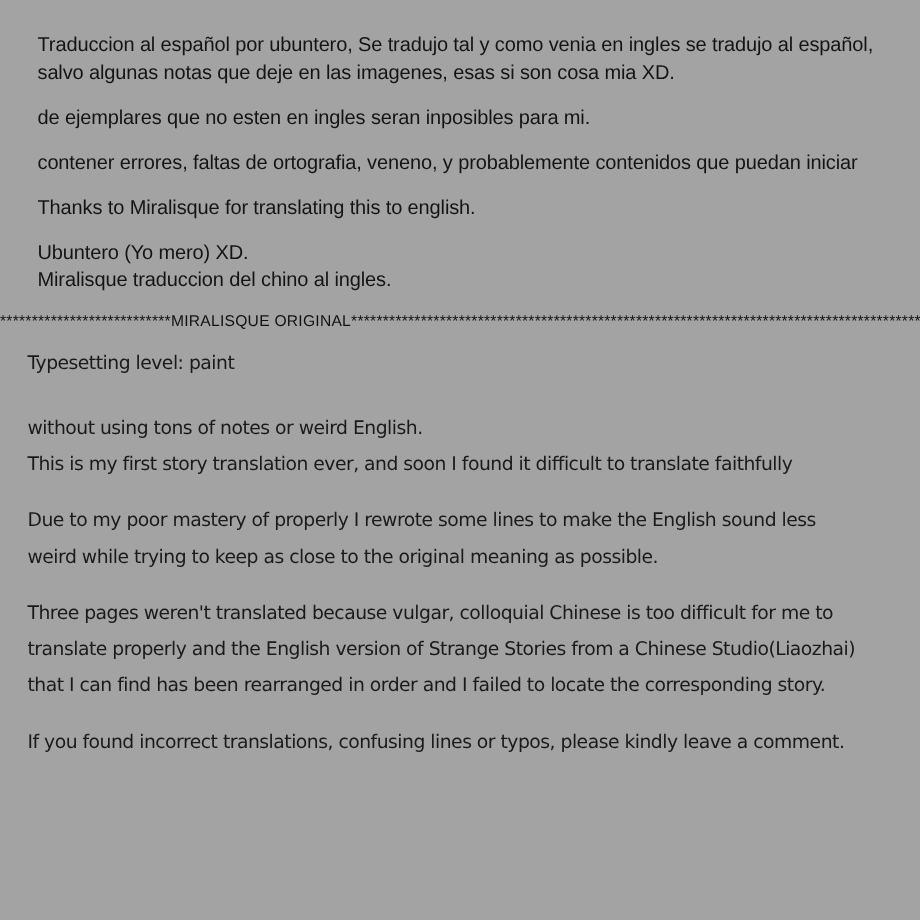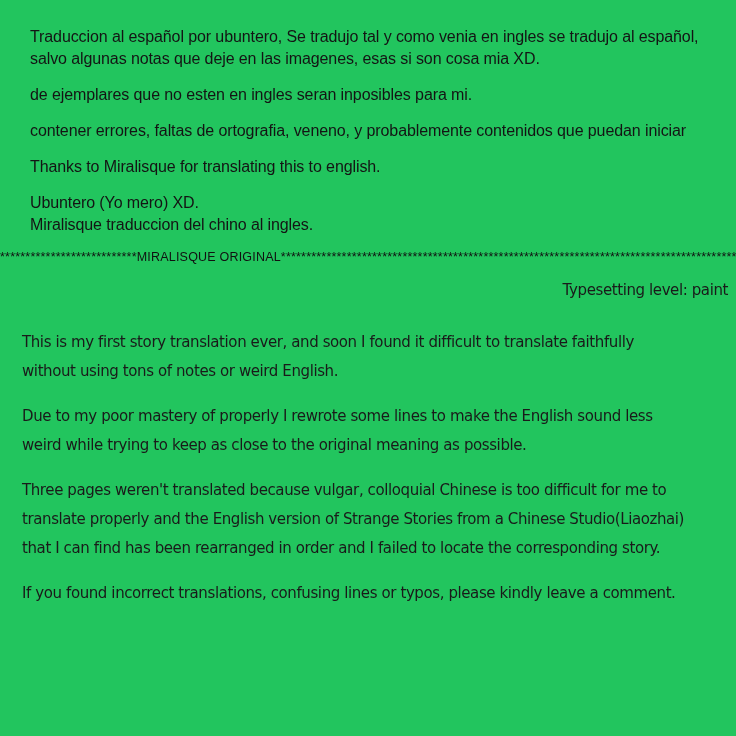--- a/index.html
+++ b/index.html
@@ -7,21 +7,21 @@
     padding: 0;
     width: 736px;
     height: 736px;
     background: #ffffff;
     overflow: hidden;
   }
   .page {
     position: relative;
     width: 736px;
     height: 736px;
-    background: #22c55e;
+    background: #a3a3a3;
     color: #141414;
   }
   
   .top-section {
     padding: 26px 8px 0 30px;
     font-family: "Liberation Sans", sans-serif;
     font-size: 16px;
     line-height: 22px;
     letter-spacing: -0.1px;
   }
@@ -51,21 +51,20 @@
     font-size: 15px;
     line-height: 29px;
     letter-spacing: -0.4px;
     color: #1a1a1a;
   }
   .bottom-section .para {
     margin: 0 0 16px 0;
   }
   .bottom-section .typeset-note {
     margin: 0 0 23px 0;
-    text-align: right;
   }
   .bottom-section .final {
     margin-bottom: 0;
   }
 </style>
 </head>
 <body>
 
 <div class="page">
 
@@ -95,22 +94,22 @@
 
   </div>
 
   <div class="divider">***************************MIRALISQUE ORIGINAL****************************************************************************************************</div>
 
   <div class="bottom-section">
 
     <div class="typeset-note">Typesetting level: paint</div>
 
     <div class="para">
+      <span class="line">without using tons of notes or weird English.</span>
       <span class="line">This is my first story translation ever, and soon I found it difficult to translate faithfully</span>
-      <span class="line">without using tons of notes or weird English.</span>
     </div>
 
     <div class="para">
       <span class="line">Due to my poor mastery of properly I rewrote some lines to make the English sound less</span>
       <span class="line">weird while trying to keep as close to the original meaning as possible.</span>
     </div>
 
     <div class="para">
       <span class="line">Three pages weren't translated because vulgar, colloquial Chinese is too difficult for me to</span>
       <span class="line">translate properly and the English version of Strange Stories from a Chinese Studio(Liaozhai)</span>

